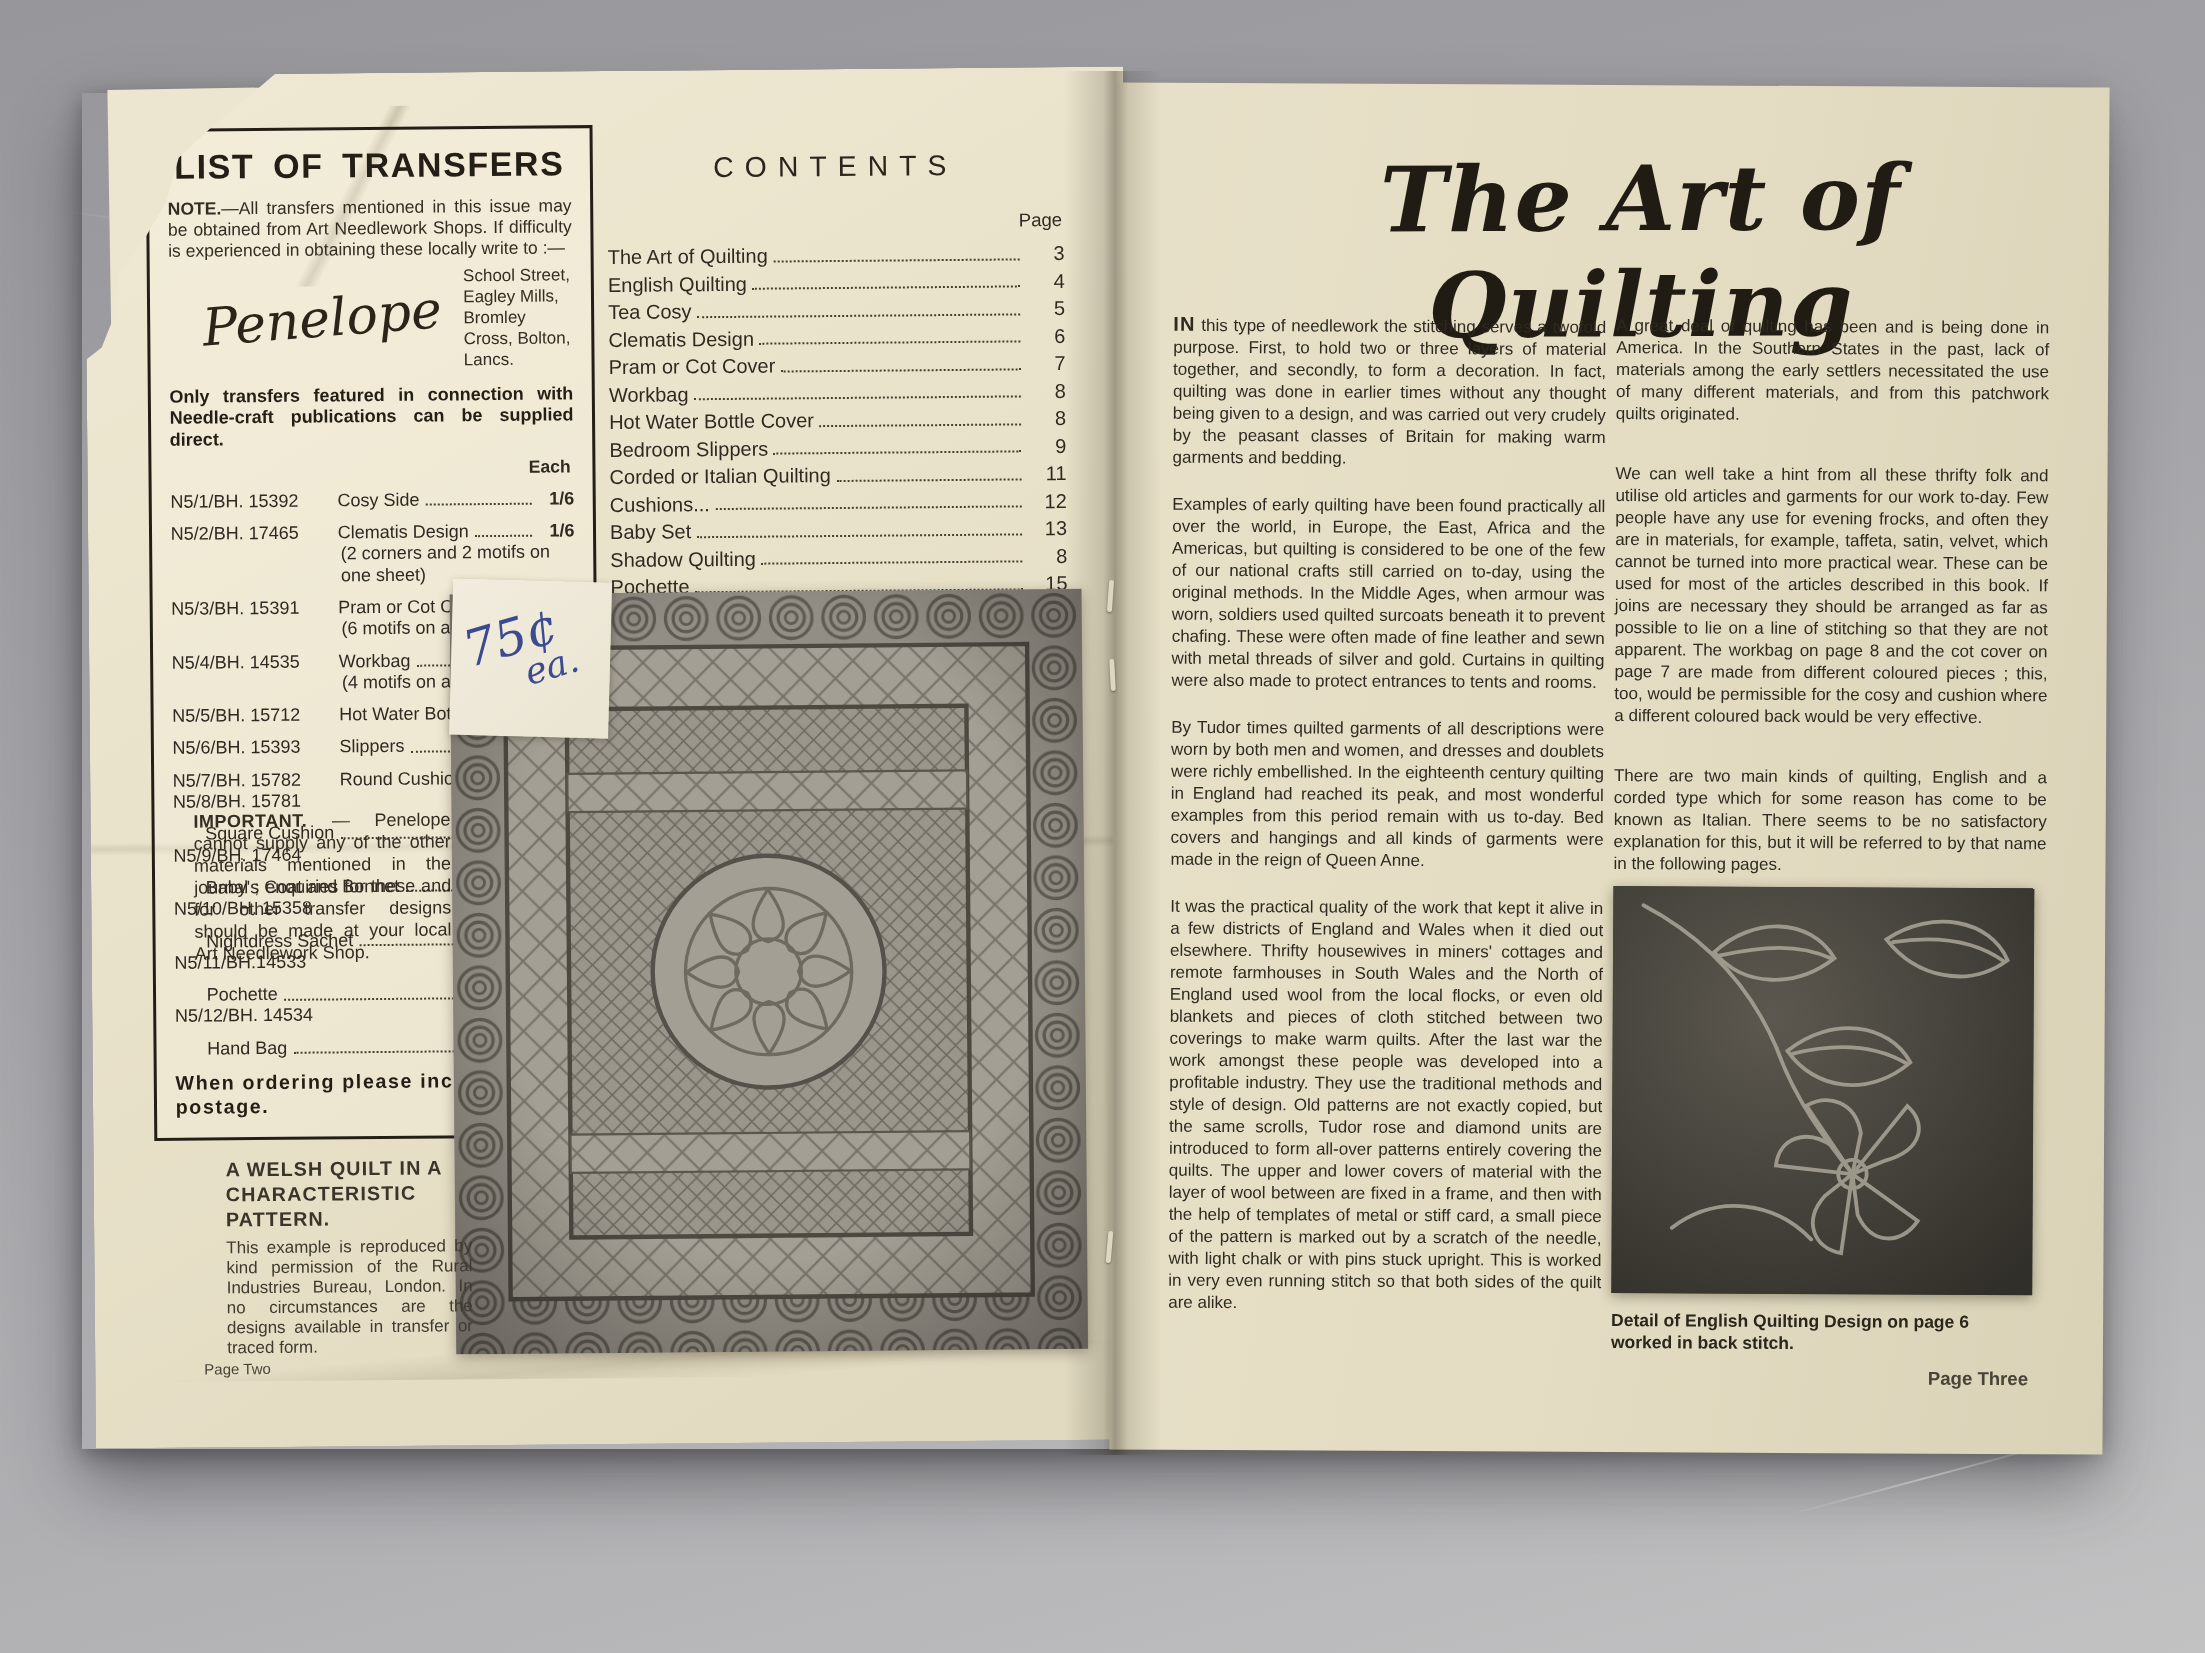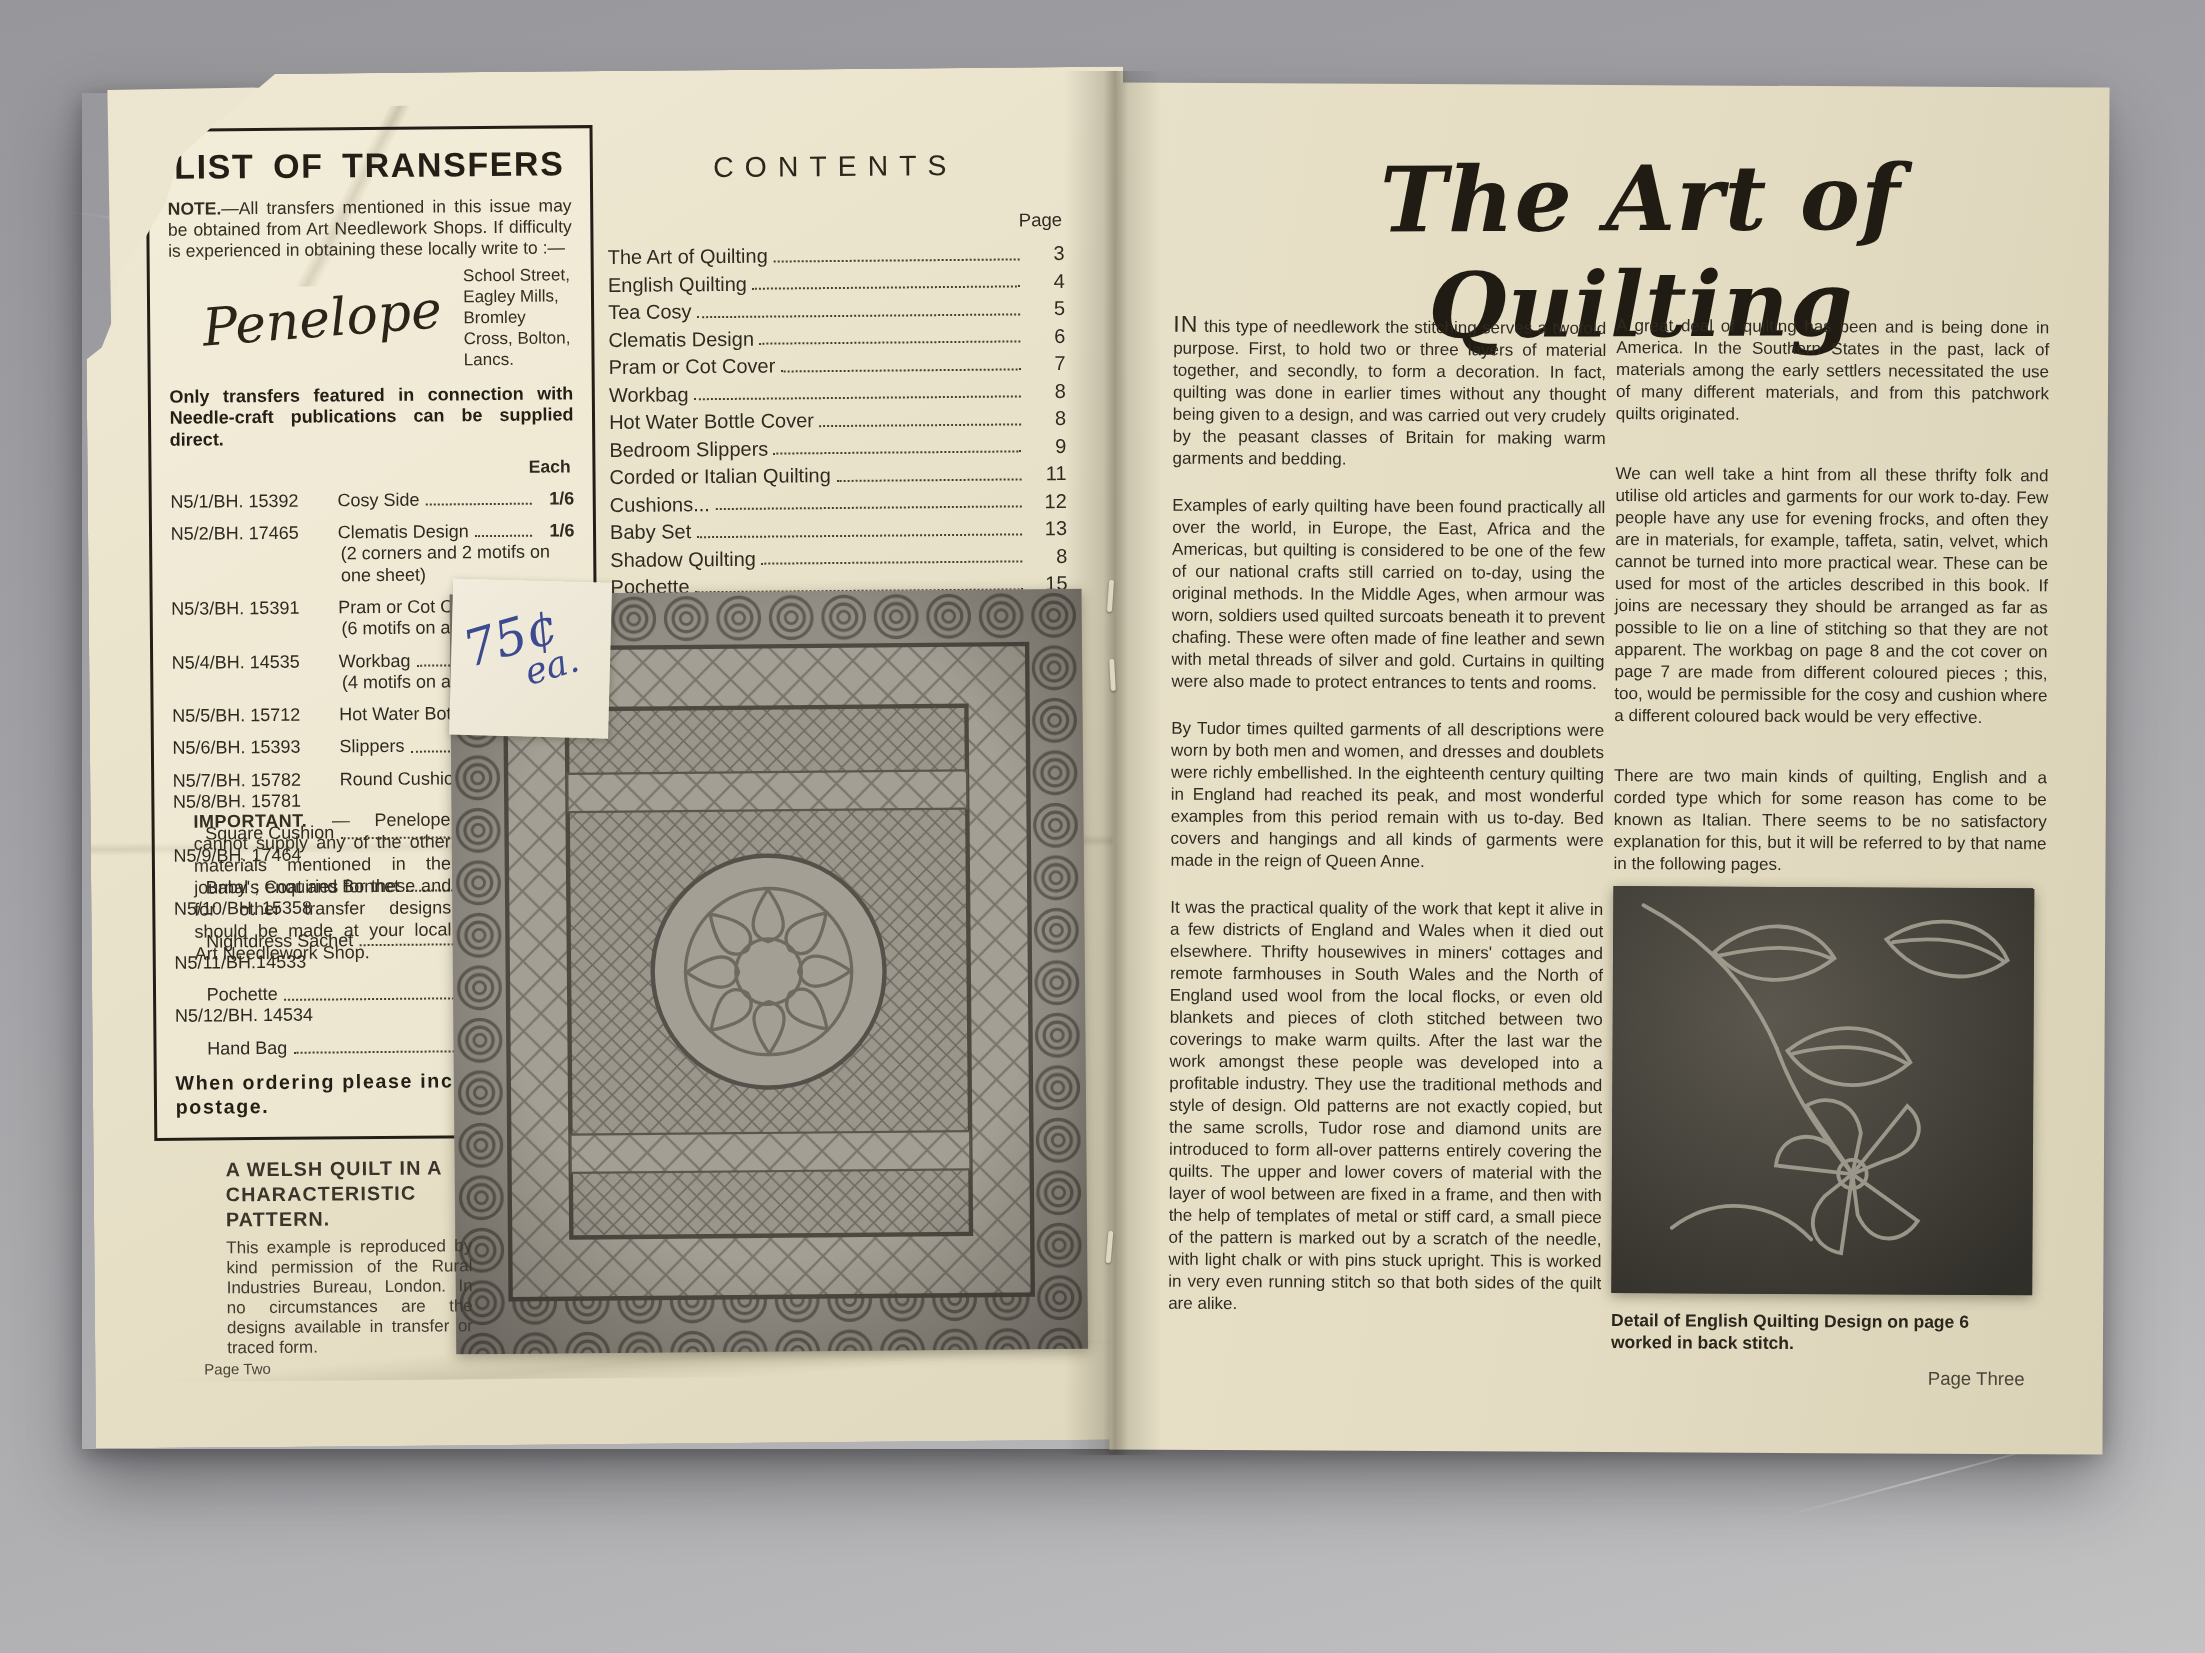--- a/index.html
+++ b/index.html
@@ -99,26 +99,26 @@
   
   #rp-title{position:absolute;left:131px;top:60px;width:788px;text-align:center;
     font-family:"DejaVu Serif",serif;font-style:italic;font-weight:bold;
     font-size:90px;letter-spacing:1.1px;color:#211c13;transform:rotate(-0.6deg);}
   .col{position:absolute;top:230px;width:433px;font-size:17px;line-height:22px;
     text-align:justify;color:#2e2a20;}
   #col1{left:58px;}
   #col2{left:501px;}
   .para{margin:0 0 25px 0;}
   #col2 .para{margin-bottom:38px;}
-  .caps{font-size:23px;font-weight:normal;letter-spacing:1.1px;}
+  .caps{font-size:20px;font-weight:bold;letter-spacing:1.1px;}
   #detail-photo{position:absolute;left:501px;top:801px;width:421px;height:407px;
     box-shadow:0 3.3px 13px rgba(40,35,20,.4);background:#3f3c35;}
   #detail-caption{position:absolute;left:501px;top:1224px;width:421px;
     font-size:17.5px;line-height:22px;font-weight:bold;color:#2b261c;}
-  #page-three{position:absolute;left:818px;top:1281px;font-size:18.6px;color:#4a4438;}
+  #page-three{position:absolute;left:818px;top:1281px;font-size:18.6px;color:#4a4438;font-weight:bold;}
 </style>
 </head>
 <body>
 
 <div id="book-shadow"></div>
 <div class="scratch" id="scratch1"></div>
 <div class="scratch" id="scratch2"></div>
 <div id="under-page"></div>
 
 <div id="left-page">

